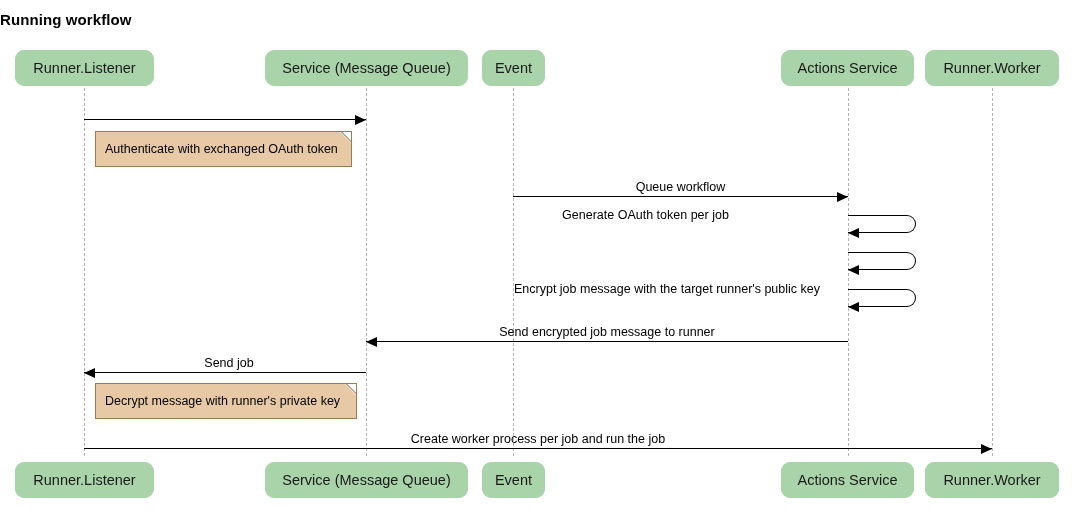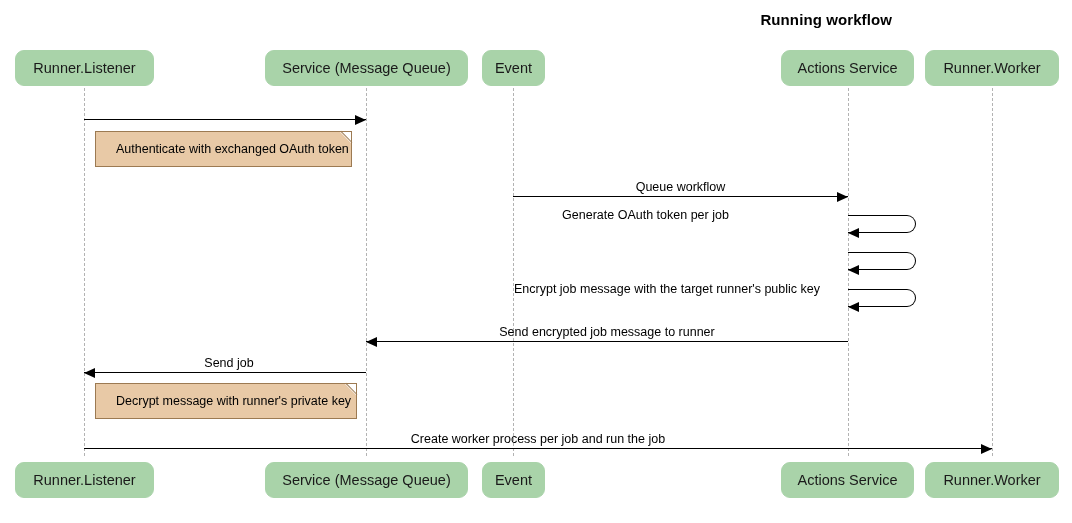--- a/index.html
+++ b/index.html
@@ -8,24 +8,23 @@
     background:#ffffff;
     font-family:"Liberation Sans", sans-serif;
     color:#000000;
     overflow:hidden;
   }
   #diagram{position:relative;width:1072px;height:523px;}
 
   .title{
     position:absolute;
     top:11px;left:0;width:852px;
-    text-align:right;
+    text-align:left;
     font-size:15px;font-weight:bold;
     letter-spacing:0.1px;
-    margin-left:40px;
   }
 
   
   .participant{
     position:absolute;
     height:36px;
     background:#a9d3a9;
     border:1px solid #a9d3a9;
     border-radius:9px;
     display:flex;align-items:center;justify-content:center;
@@ -72,21 +71,21 @@
 
   
   .note{
     position:absolute;
     background:#e8c9a6;
     border:1px solid #9c7a52;
     box-sizing:border-box;
     font-size:12.5px;
     color:#000;
     display:flex;align-items:center;
-    padding-left:20px;
+    padding-left:9px;
     white-space:nowrap;
   }
   .note-fold{
     position:absolute;
     top:0;right:0;
     width:0;height:0;
     border-left:11px solid transparent;
     border-top:11px solid #ffffff;
   }
   .note-fold-line{

